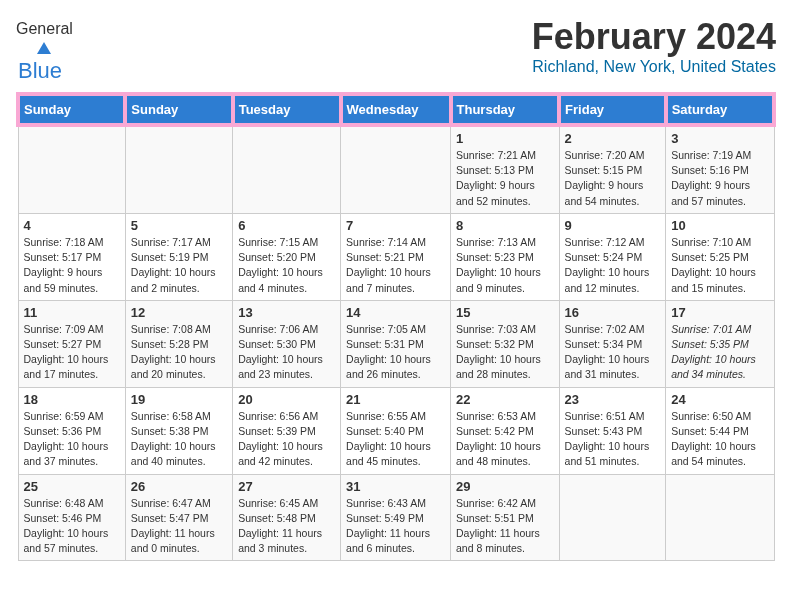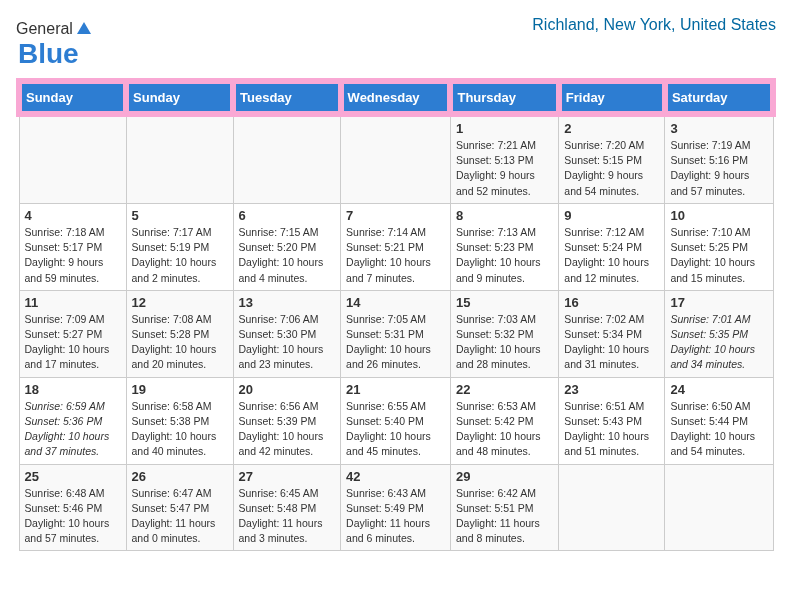--- a/index.html
+++ b/index.html
@@ -41,21 +41,21 @@
       border-collapse: collapse;
       font-size: 11px;
     }
     thead tr th {
       background-color: #2d7dd2;
       color: #fff;
       padding: 6px 4px;
       text-align: left;
       font-size: 13px;
       font-weight: bold;
-      border: 6px solid #f9a8d4;
+      border: 4px solid #f9a8d4;
     }
     tbody tr td {
       border: 1px solid #ccc;
       vertical-align: top;
       padding: 4px 5px;
       height: 85px;
       width: 113px;
       color: #333;
     }
     tbody tr:nth-child(odd) td {
@@ -77,29 +77,30 @@
     }
     .empty-cell {
       background-color: #f9f9f9;
     }
   </style>
 </head>
 <body>
 
 <div class="header-area">
   <div class="logo">
-    <div style="display:flex; align-items:center; gap:2px;">
+    <div style="display:flex; align-items:center; gap:2px;flex-direction:column;">
       <span class="logo-general">General</span>
       <svg width="18" height="18" viewBox="0 0 18 18">
         <polygon points="9,2 16,14 2,14" fill="#2d7dd2"></polygon>
       </svg>
     </div>
-    <span class="logo-blue" style="font-size:28px; font-weight:bold; color:#2d7dd2; margin-left:2px;">Blue</span>
+    <span class="logo-blue" style="font-size:22px; font-weight:normal; color:#2d7dd2; margin-left:2px;">Blue</span>
   </div>
   <div class="title-area">
+    <div class="main-title">February 2024</div>
     <div class="subtitle">Richland, New York, United States</div>
   </div>
 </div>
 
 <table>
   <thead>
     <tr>
     <th>Sunday</th>
         <th>Sunday</th>
         <th>Tuesday</th>
@@ -235,21 +236,21 @@
           <span class="day-num">17</span>
           <div class="day-info" style="white-space: pre-line; font-style: italic;">Sunrise: 7:01 AM
 Sunset: 5:35 PM
 Daylight: 10 hours
 and 34 minutes.</div>
         </td>
       </tr>
       <tr>
         <td>
           <span class="day-num">18</span>
-          <div class="day-info" style="white-space: pre-line; font-style: italic;">Sunrise: 6:59 AM
+          <div class="day-info" style="white-space: pre-line;">Sunrise: 6:59 AM
 Sunset: 5:36 PM
 Daylight: 10 hours
 and 37 minutes.</div>
         </td>
         <td>
           <span class="day-num">19</span>
           <div class="day-info" style="white-space: pre-line;">Sunrise: 6:58 AM
 Sunset: 5:38 PM
 Daylight: 10 hours
 and 40 minutes.</div>
@@ -306,21 +307,21 @@
 and 0 minutes.</div>
         </td>
         <td>
           <span class="day-num">27</span>
           <div class="day-info" style="white-space: pre-line;">Sunrise: 6:45 AM
 Sunset: 5:48 PM
 Daylight: 11 hours
 and 3 minutes.</div>
         </td>
         <td>
-          <span class="day-num">42</span>
+          <span class="day-num">31</span>
           <div class="day-info" style="white-space: pre-line;">Sunrise: 6:43 AM
 Sunset: 5:49 PM
 Daylight: 11 hours
 and 6 minutes.</div>
         </td>
         <td>
           <span class="day-num">29</span>
           <div class="day-info" style="white-space: pre-line;">Sunrise: 6:42 AM
 Sunset: 5:51 PM
 Daylight: 11 hours

